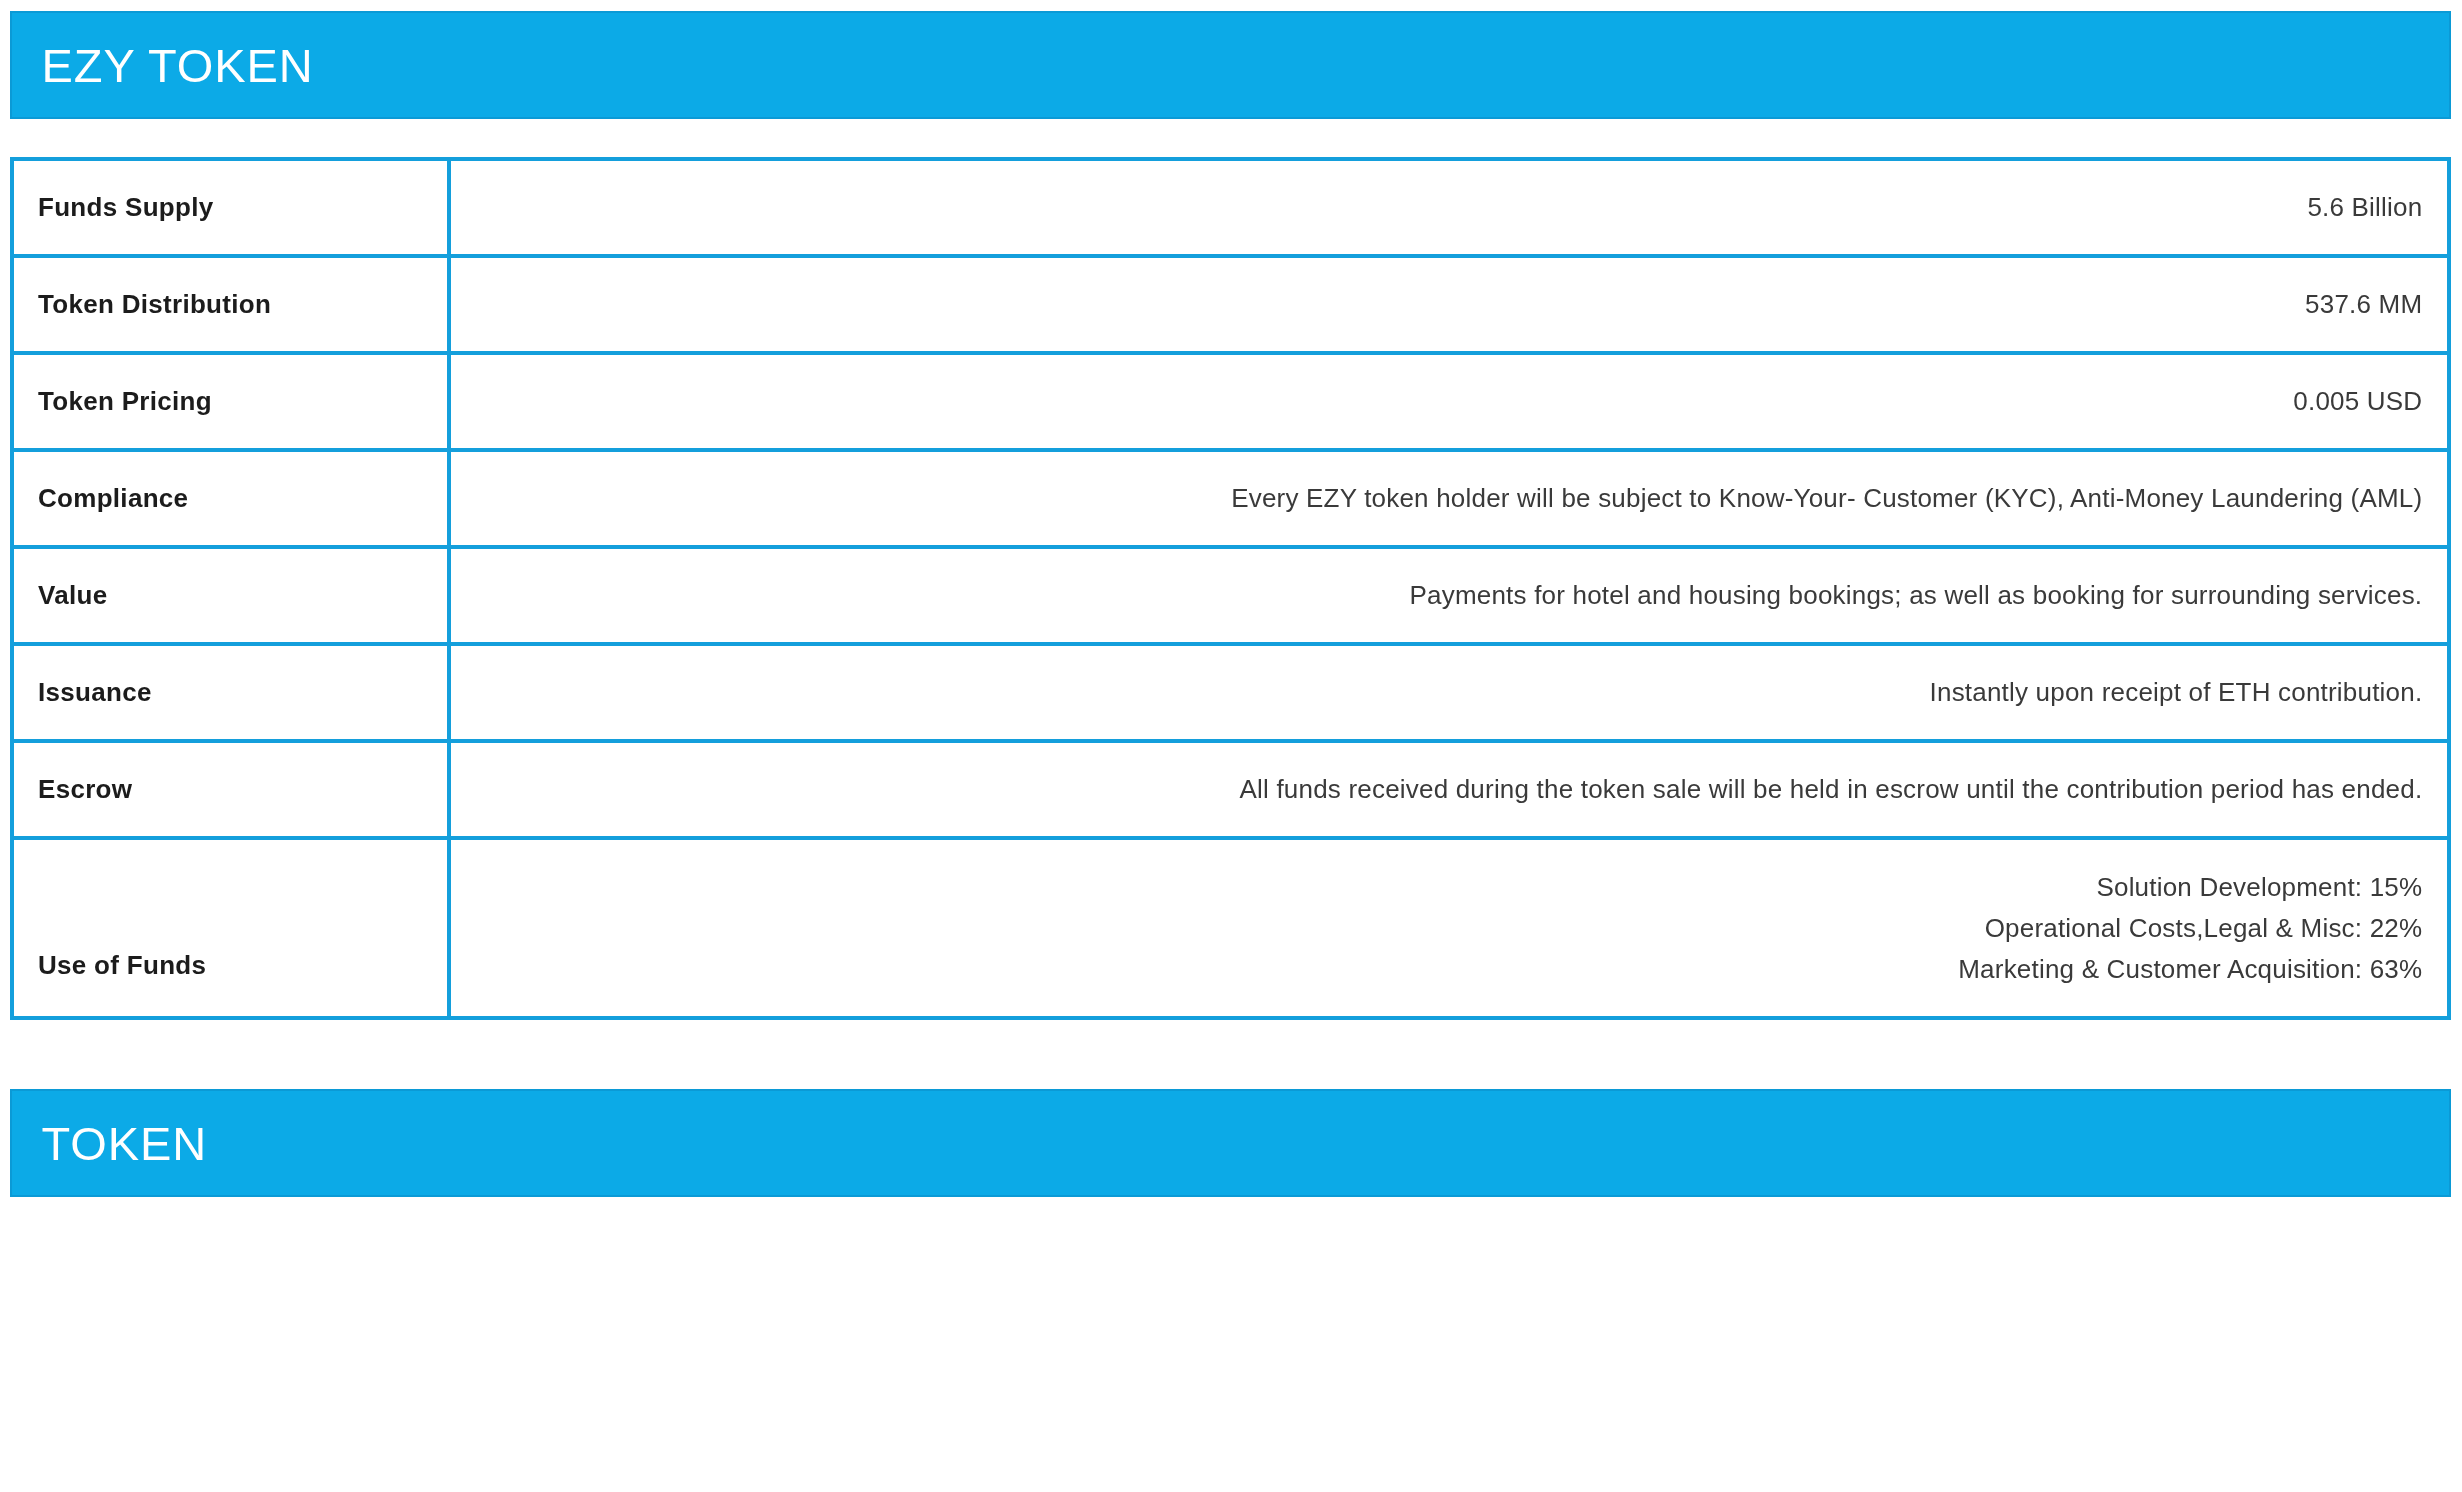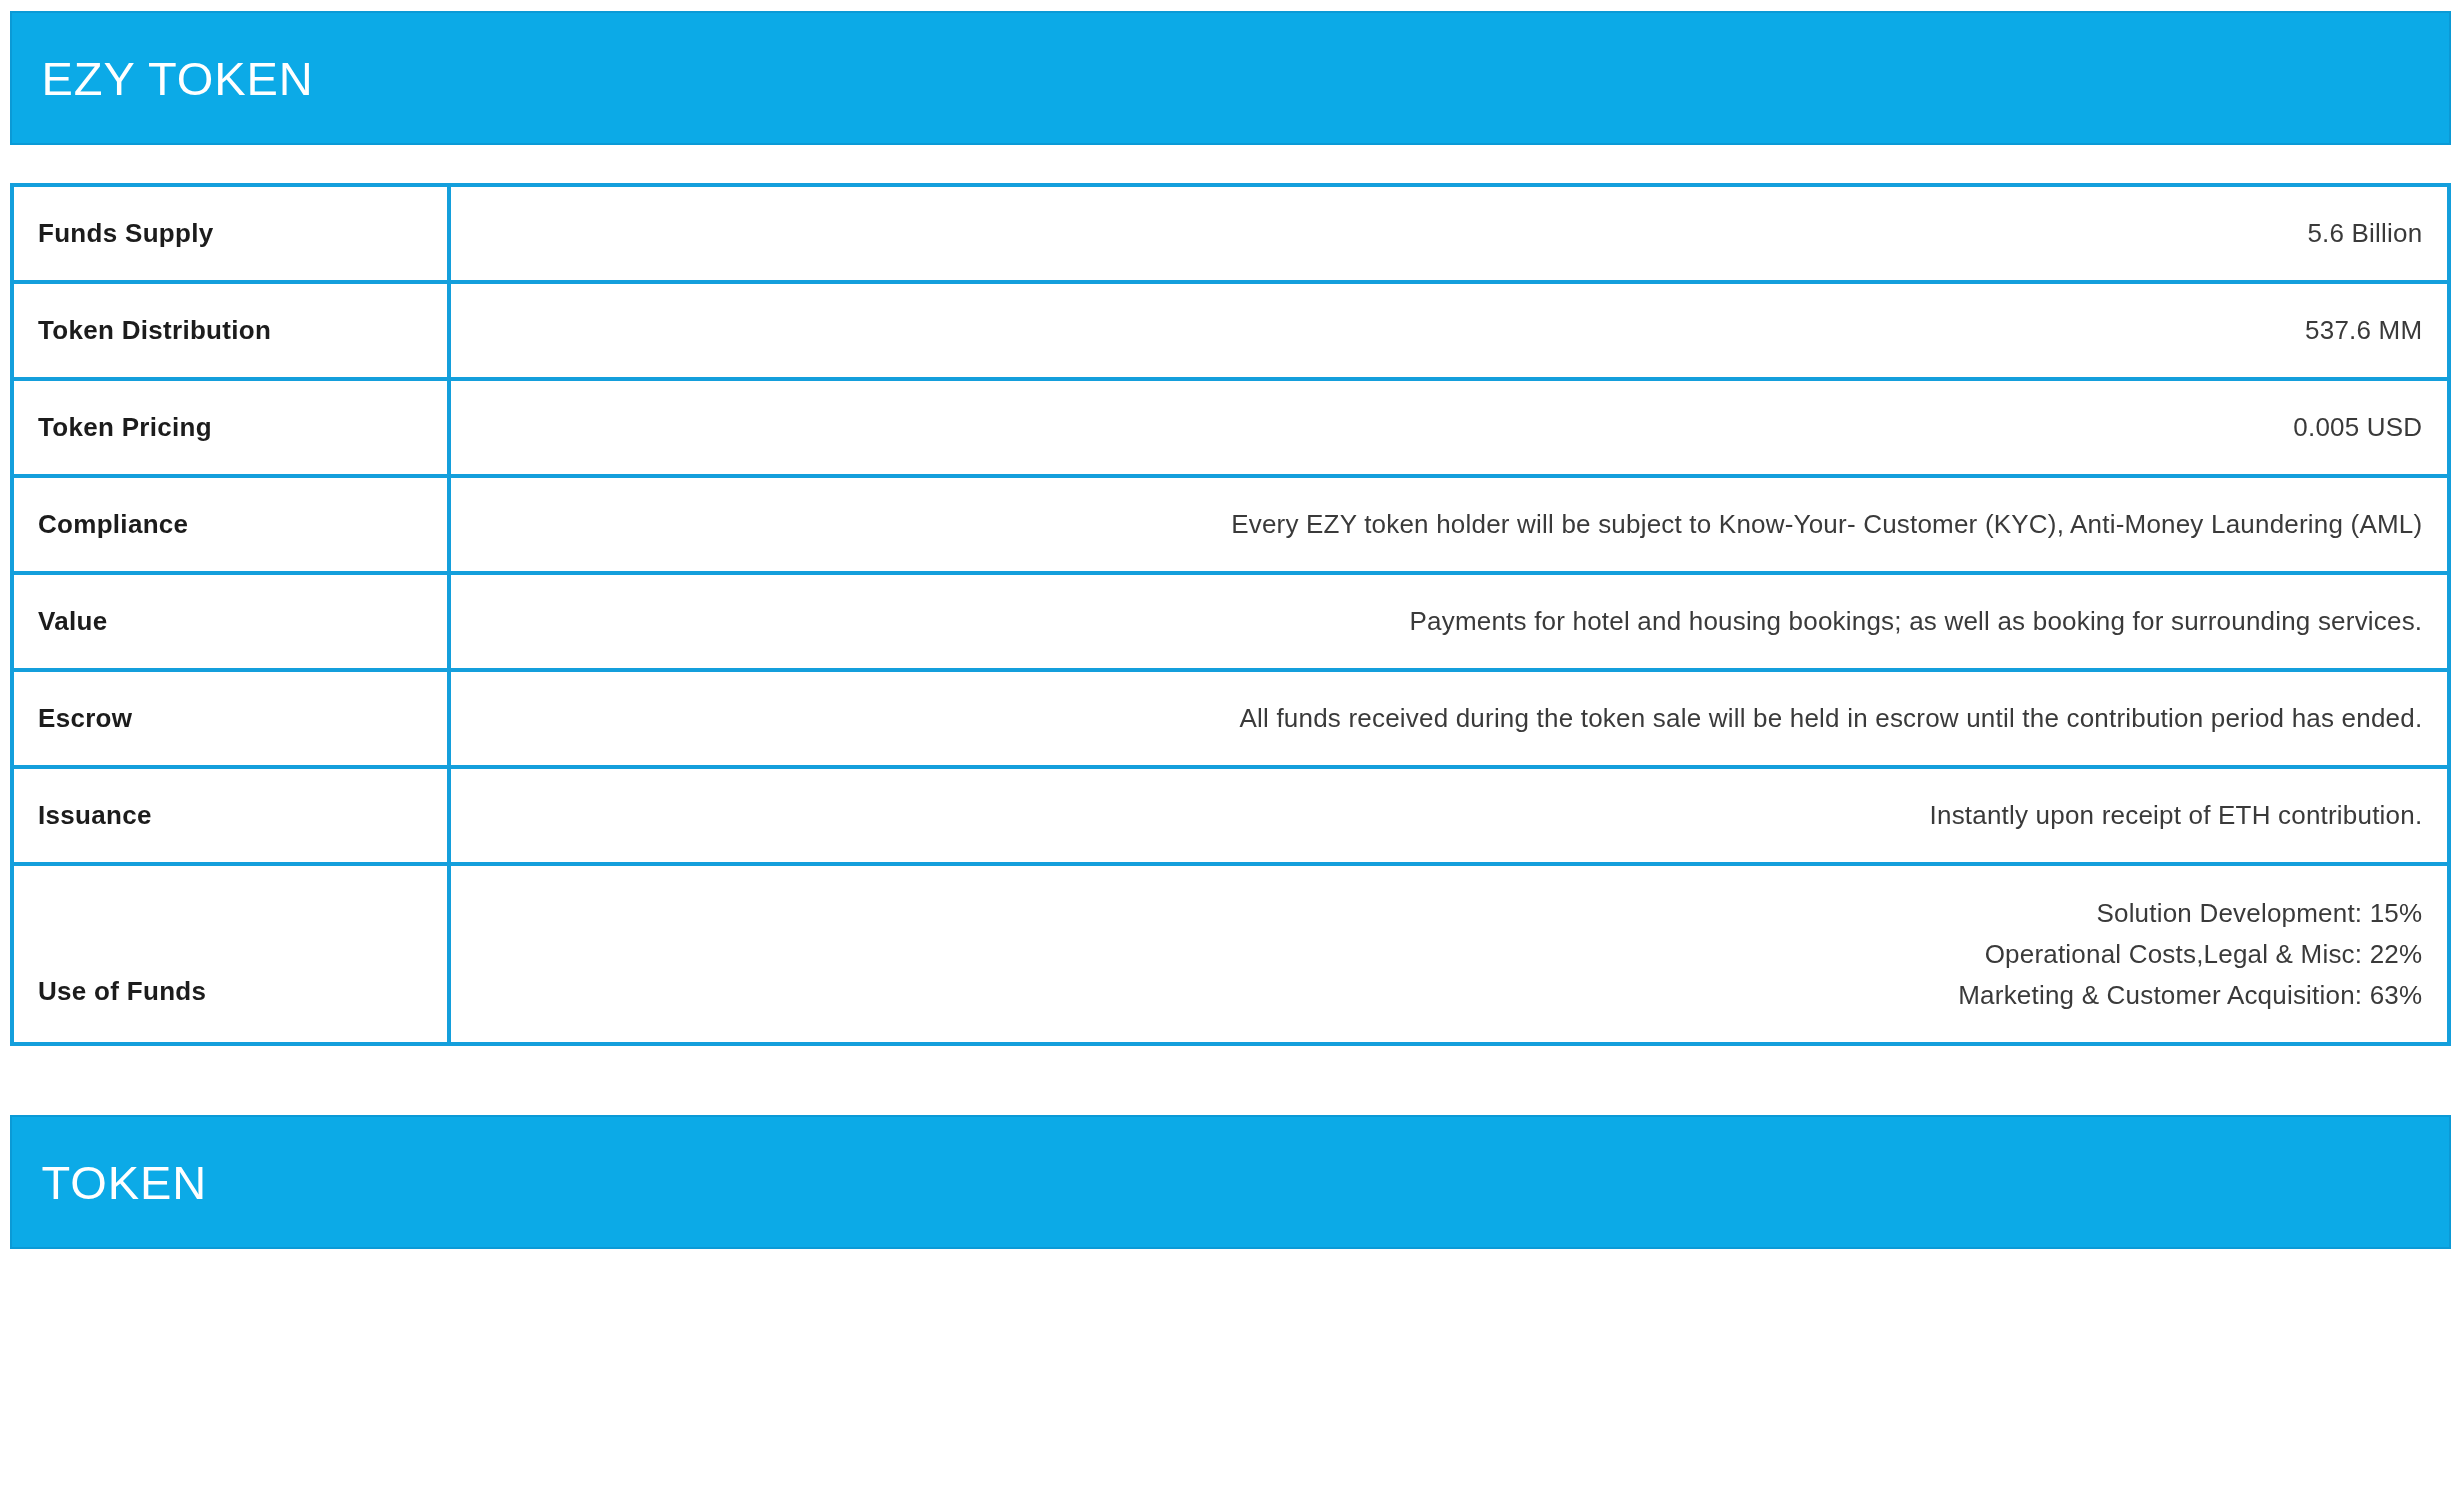--- a/index.html
+++ b/index.html
@@ -20,21 +20,21 @@
     font-family:"Liberation Sans", sans-serif;
     overflow:hidden;
   }
   .page{
     padding:11.3px 11.3px 0 9.6px;
   }
   .section + .section{
     margin-top:69px;
   }
   .banner{
-    height:134px;
+    height:108px;
     background:var(--banner-bg);
     border:2.6px solid var(--banner-edge);
     display:flex;
     align-items:center;
     padding-left:30px;
     margin-bottom:38px;
   }
   .banner-title{
     margin:0;
     color:var(--banner-text);
@@ -104,26 +104,26 @@
           </tr>
           <tr>
             <th>Compliance</th>
             <td>Every EZY token holder will be subject to Know-Your- Customer (KYC), Anti-Money Laundering (AML)</td>
           </tr>
           <tr>
             <th>Value</th>
             <td>Payments for hotel and housing bookings; as well as booking for surrounding services.</td>
           </tr>
           <tr>
+            <th>Issuance</th>
+            <td>Instantly upon receipt of ETH contribution.</td>
+          </tr>
+          <tr>
             <th>Escrow</th>
             <td>All funds received during the token sale will be held in escrow until the contribution period has ended.</td>
-          </tr>
-          <tr>
-            <th>Issuance</th>
-            <td>Instantly upon receipt of ETH contribution.</td>
           </tr>
           <tr class="tall">
             <th class="bottom">Use of Funds</th>
             <td>
               <div class="value-line">Solution Development: 15%</div>
               <div class="value-line">Operational Costs,Legal &amp; Misc: 22%</div>
               <div class="value-line">Marketing &amp; Customer Acquisition: 63%</div>
             </td>
           </tr>
         </tbody>

